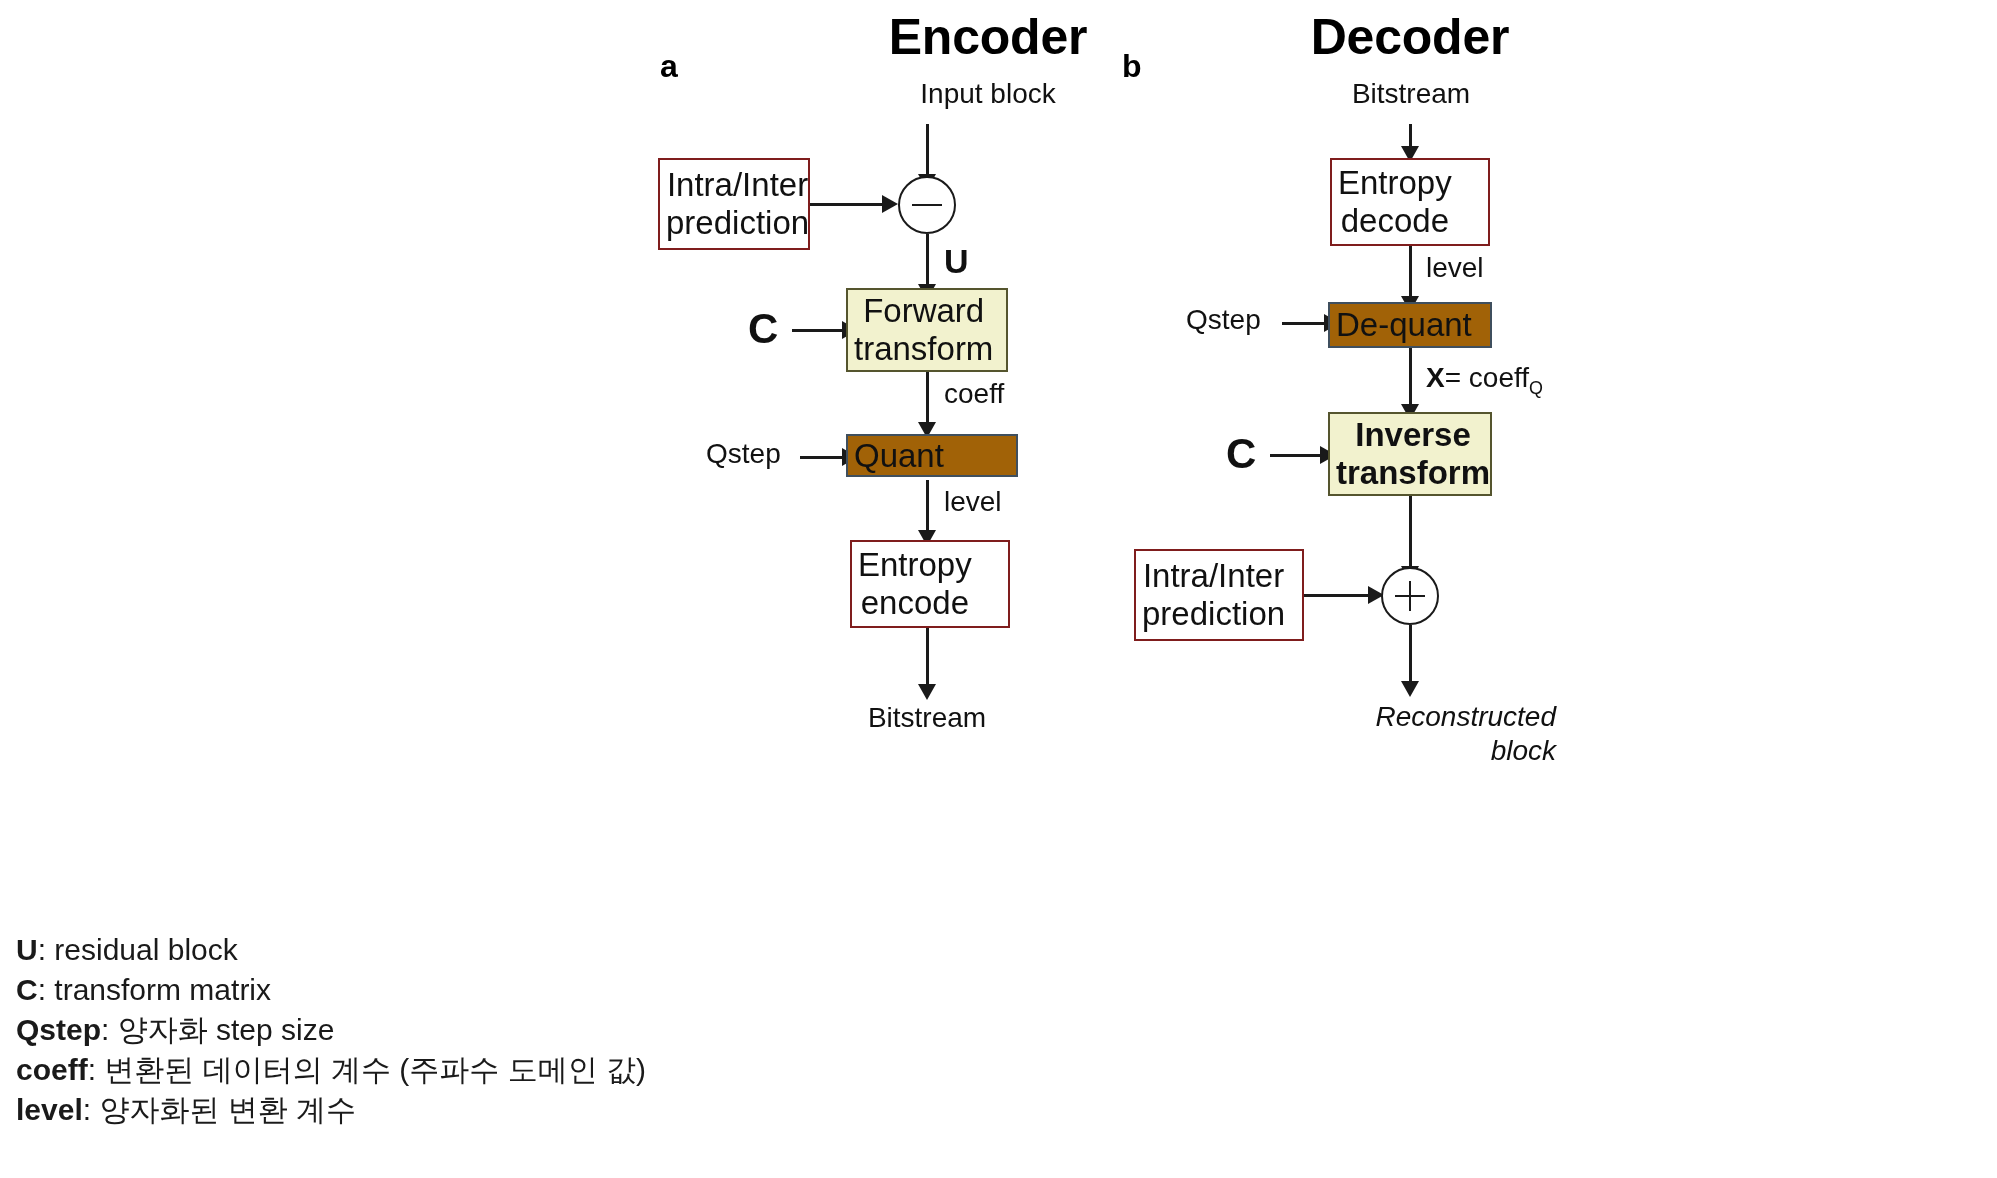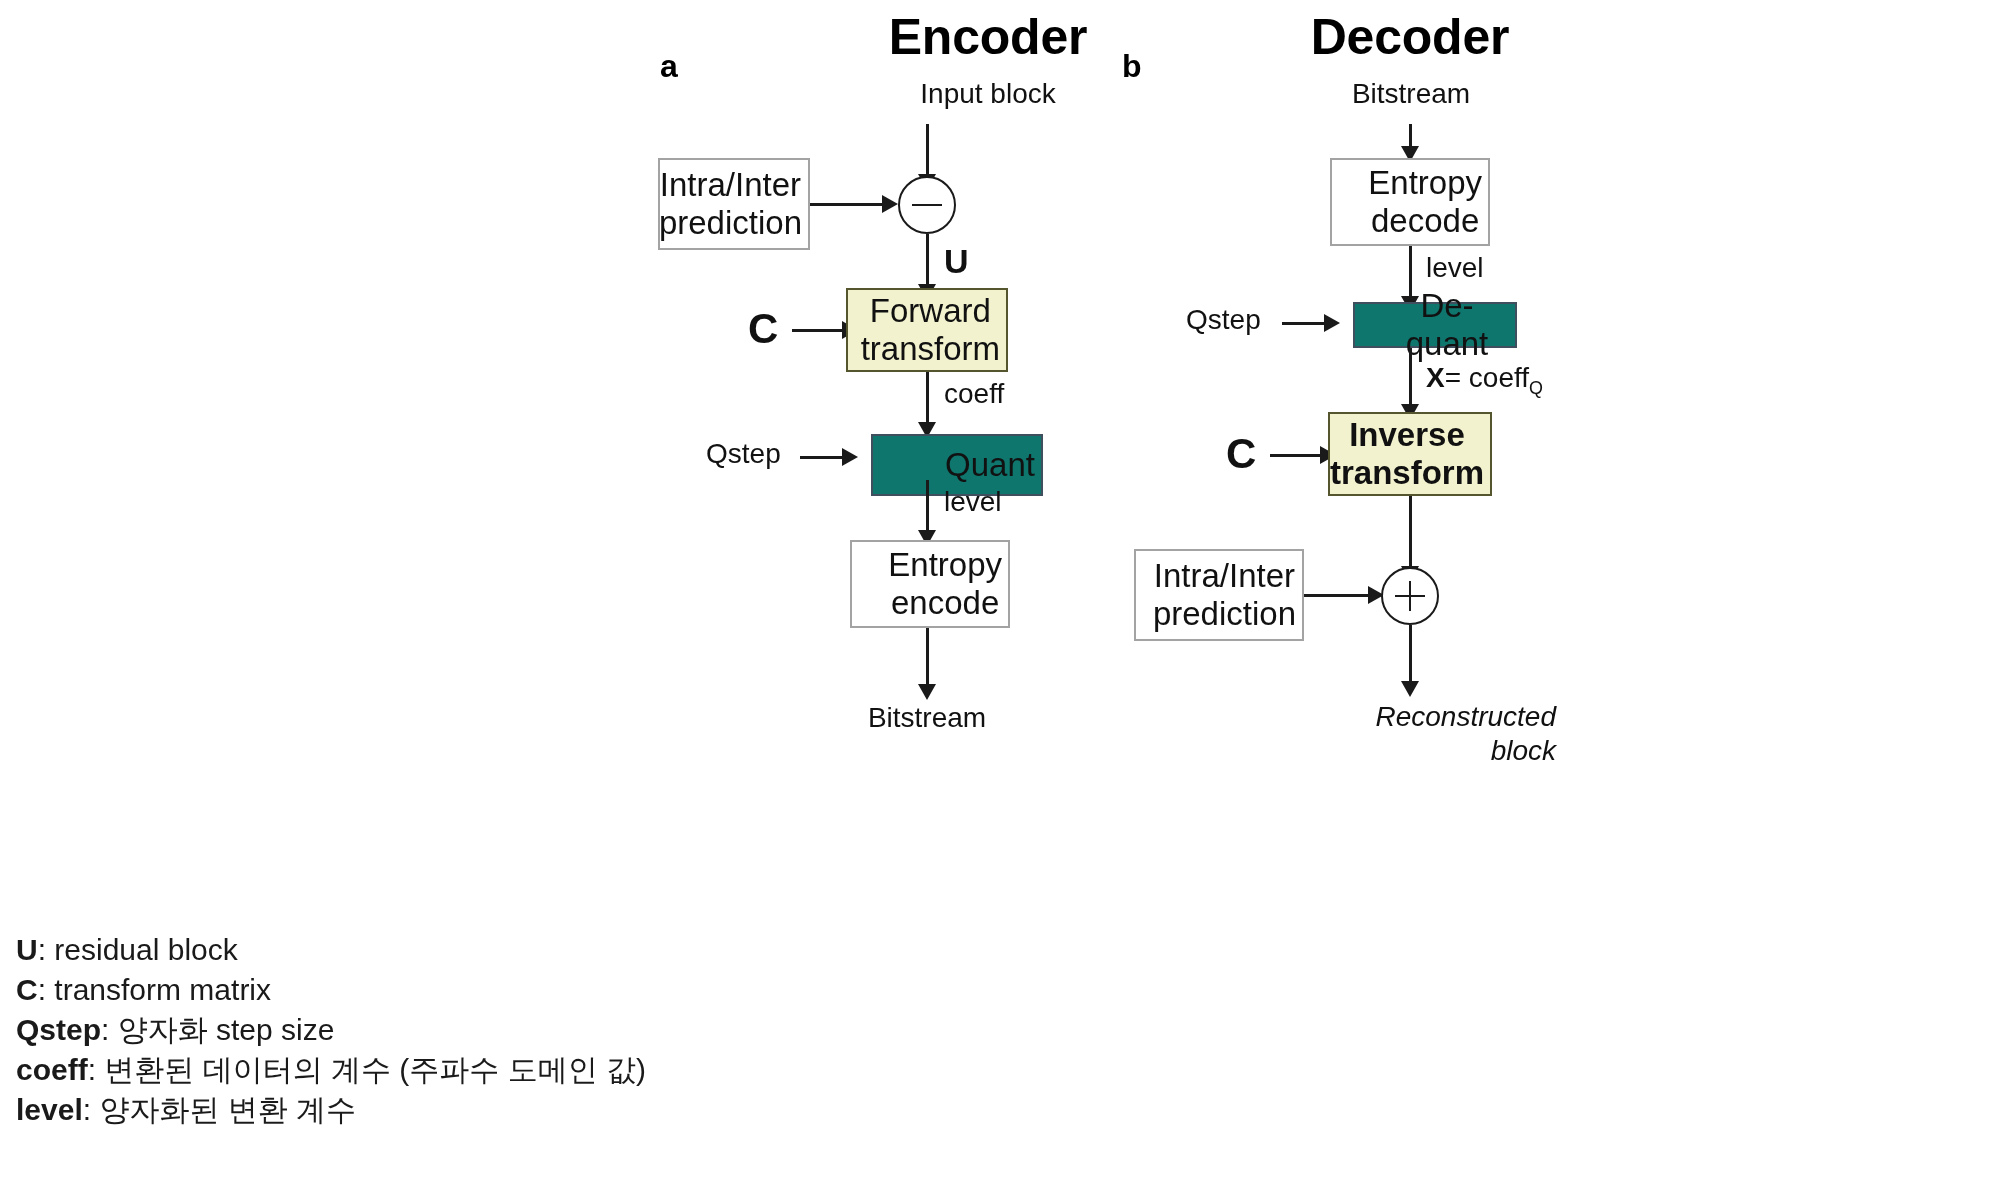--- a/index.html
+++ b/index.html
@@ -36,33 +36,32 @@
   
   .panel-tag {
     font-size: 32px;
     font-weight: bold;
     color: #000;
   }
 
   
   .box {
     box-sizing: border-box;
-    border: 2px solid #a3a3a3;
+    border: 2px solid #7f1d1d;
     display: flex;
     align-items: center;
-    justify-content: flex-end;
+    justify-content: flex-start;
     text-align: center;
     line-height: 1.14;
     font-size: 33px;
     color: #111;
     background: #ffffff;
-    padding-left: 24px;
   }
   .box.yellow { background: #f2f2ce; border-color: #55552e; }
-  .box.blue   { background: #0f766e; border-color: #3f4f5e; margin-left: 25px; }
+  .box.blue   { background: #a16207; border-color: #3f4f5e; }
   .box .box-text { display: block; padding: 0 6px; }
 
   
   .label {
     font-size: 28px;
     color: #111;
     white-space: nowrap;
   }
   .label.bold { font-weight: bold; font-size: 34px; }
 
@@ -165,21 +164,21 @@
   </div>
 
   <div class="line-v" style="left:926px; top:372px; height:56px;"></div>
   <div class="arrow-down" style="left:918px; top:422px;"></div>
   <div class="abs label" style="left:944px; top:378px;">coeff</div>
 
   <div class="abs label" style="left:706px; top:438px;">Qstep</div>
   <div class="line-h" style="left:800px; top:456px; width:48px;"></div>
   <div class="arrow-right" style="left:842px; top:448px;"></div>
 
-  <div class="abs box blue" style="left:846px; top:434px; width:172px; height:62px;">
+  <div class="abs box blue" style="left:846px; top:434px; width:172px; height:43px;">
     <span class="box-text">Quant</span>
   </div>
 
   <div class="line-v" style="left:926px; top:480px; height:56px;"></div>
   <div class="arrow-down" style="left:918px; top:530px;"></div>
   <div class="abs label" style="left:944px; top:486px;">level</div>
 
   <div class="abs box" style="left:850px; top:540px; width:160px; height:88px;">
     <span class="box-text" style="white-space:pre-line;">Entropy
 encode</span>

